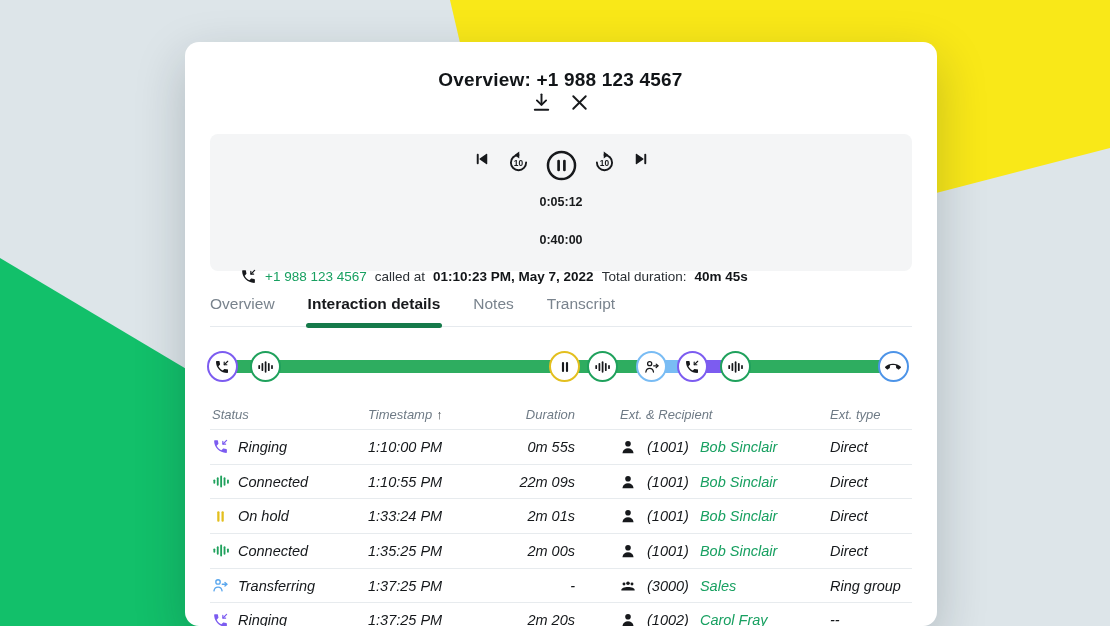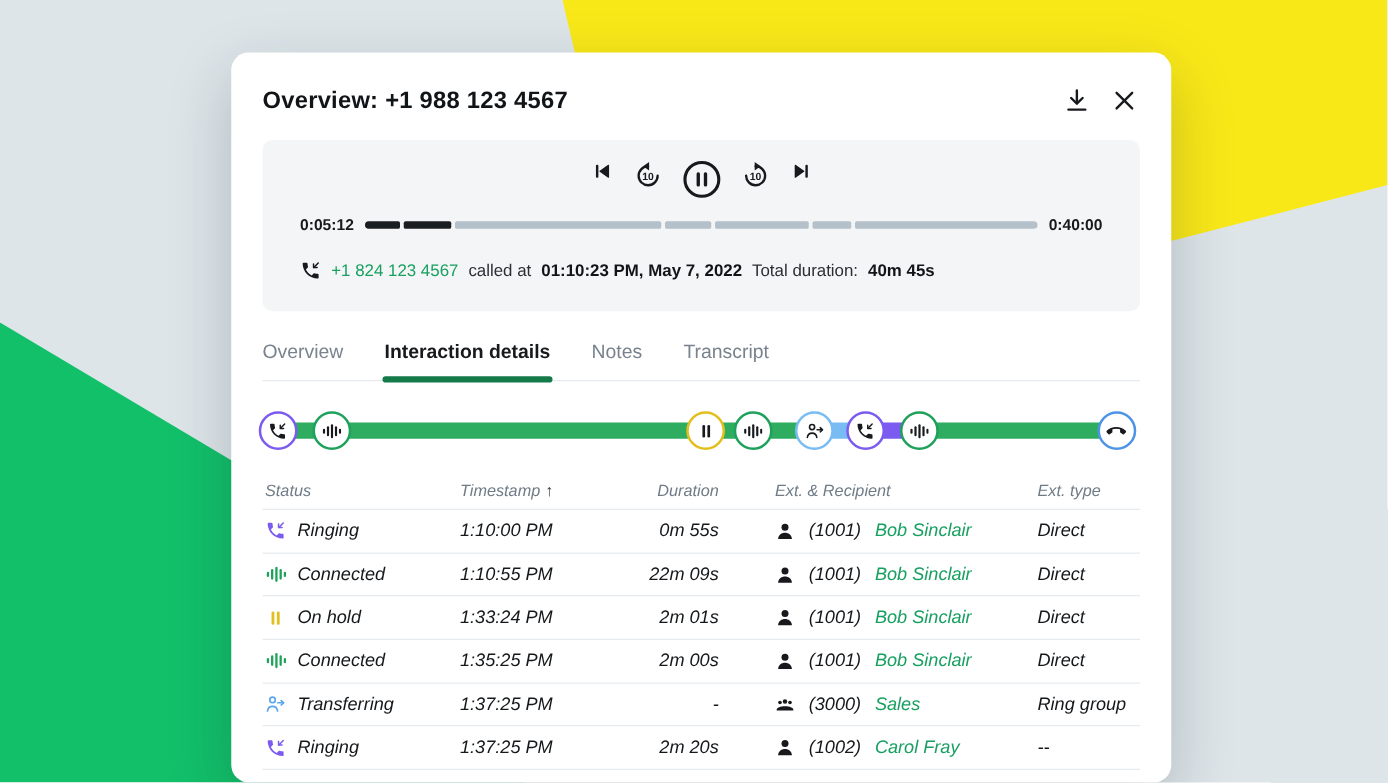--- a/index.html
+++ b/index.html
@@ -13,35 +13,35 @@
   .bg { position:absolute; inset:0; }
   .bg-yellow { background:var(--bg_yellow); clip-path:polygon(450px 0px,1110px 0px,1110px 148px,940px 192px,520px 300px,450px 0px); }
   .bg-green  { background:var(--bg_green);  clip-path:polygon(0px 258px,420px 508px,420px 626px,0px 626px); }
 
   .modal {
     position:absolute; left:185px; top:42px; width:752px; height:584px;
     background:#fff; border-radius:14px;
     box-shadow:0 18px 50px rgba(20,30,40,.22);
     overflow:hidden;
   }
-  .modal-header { display:flex; justify-content:space-between; align-items:center; padding:27px 26px 0 25px; }
+  .modal-header { display:flex; justify-content:space-between; align-items:center; padding:27px 26px 0 25px;flex-direction:column; }
   .modal-title { font-size:19px; font-weight:bold; letter-spacing:.2px; color:#121518; }
   .header-actions { display:flex; align-items:center; gap:15px; }
   .icon-btn { width:23px; height:23px; border:none; background:none; cursor:pointer; padding:0; }
   .icon-btn svg { width:100%; height:100%; display:block; }
 
   .player { margin:20px 25px 0; height:137px; background:#f4f5f6; border-radius:8px; padding:16px 30px 0; }
   .controls { display:flex; justify-content:center; gap:15px; height:31px; }
   .ctrl { border:none; background:none; padding:0; cursor:pointer; display:flex; align-items:center; justify-content:center; }
   .ctrl svg { width:100%; height:100%; display:block; }
   .ctrl-skip { width:18px; height:18px; }
   .ctrl-ten  { width:25px; height:25px; }
   .ctrl-pause{ width:31px; height:31px; }
 
-  .progress-row { display:flex; align-items:center; gap:9px; margin-top:14px; }
+  .progress-row { display:flex; align-items:center; gap:9px; margin-top:14px;flex-direction:column; }
   .time-label { font-size:12.5px; font-weight:bold; color:#17191b; white-space:nowrap; }
   .progress-bar { flex:1; display:flex; gap:3px; align-items:center; height:6px; cursor:pointer; }
   .seg { height:5.5px; border-radius:1.5px; }
   .seg:first-child { border-radius:3px 1.5px 1.5px 3px; }
   .seg:last-child  { border-radius:1.5px 3px 3px 1.5px; }
 
   .call-info { display:flex; align-items:center; gap:8px; margin-top:21px; font-size:13.5px; color:#2a2f34; }
   .call-info .inline-icon { width:17px; height:17px; }
   .call-info .inline-icon svg { width:100%; height:100%; display:block; }
   .caller-number { color:var(--green_text); cursor:pointer; }
@@ -154,21 +154,21 @@
       <span class="time-label">0:40:00</span>
     </div>
     <div class="call-info">
       <span class="inline-icon">
           <svg viewBox="0 0 24 24">
             <path d="M6.62 10.79c1.44 2.83 3.76 5.14 6.59 6.59l2.2-2.2c.27-.27.67-.36 1.02-.24 1.12.37 2.33.57 3.57.57.55 0 1 .45 1 1V20c0 .55-.45 1-1 1-9.39 0-17-7.61-17-17 0-.55.45-1 1-1h3.5c.55 0 1 .45 1 1 0 1.25.2 2.45.57 3.57.11.35.03.74-.25 1.02l-2.2 2.2z" fill="#17191c"></path>
             <path d="M20.6 3.4l-5 5" stroke="#17191c" stroke-width="1.7" stroke-linecap="round" fill="none"></path>
             <path d="M15.3 4.6v4h4" stroke="#17191c" stroke-width="1.7" stroke-linecap="round" stroke-linejoin="round" fill="none"></path>
           </svg>
         </span>
-      <span class="caller-number">+1 824 123 4567</span>
+      <span class="caller-number">+1 988 123 4567</span>
       <span>called at</span>
       <span class="b">01:10:23 PM,  May 7, 2022</span>
       <span>Total duration:</span>
       <span class="b">40m 45s</span>
     </div>
   </div>
 
   <div class="tabs">
     <div class="tab">Overview</div>
     <div class="tab active">Interaction details</div>

